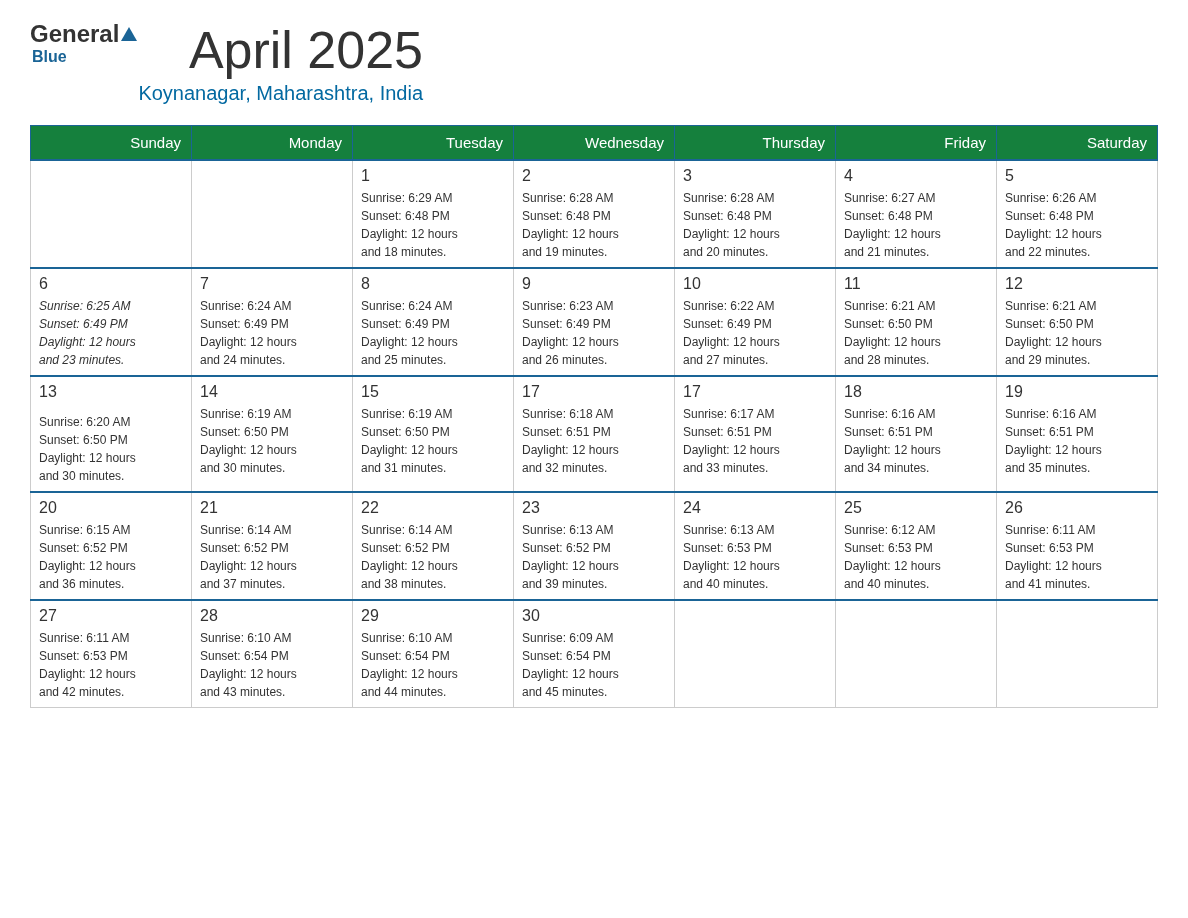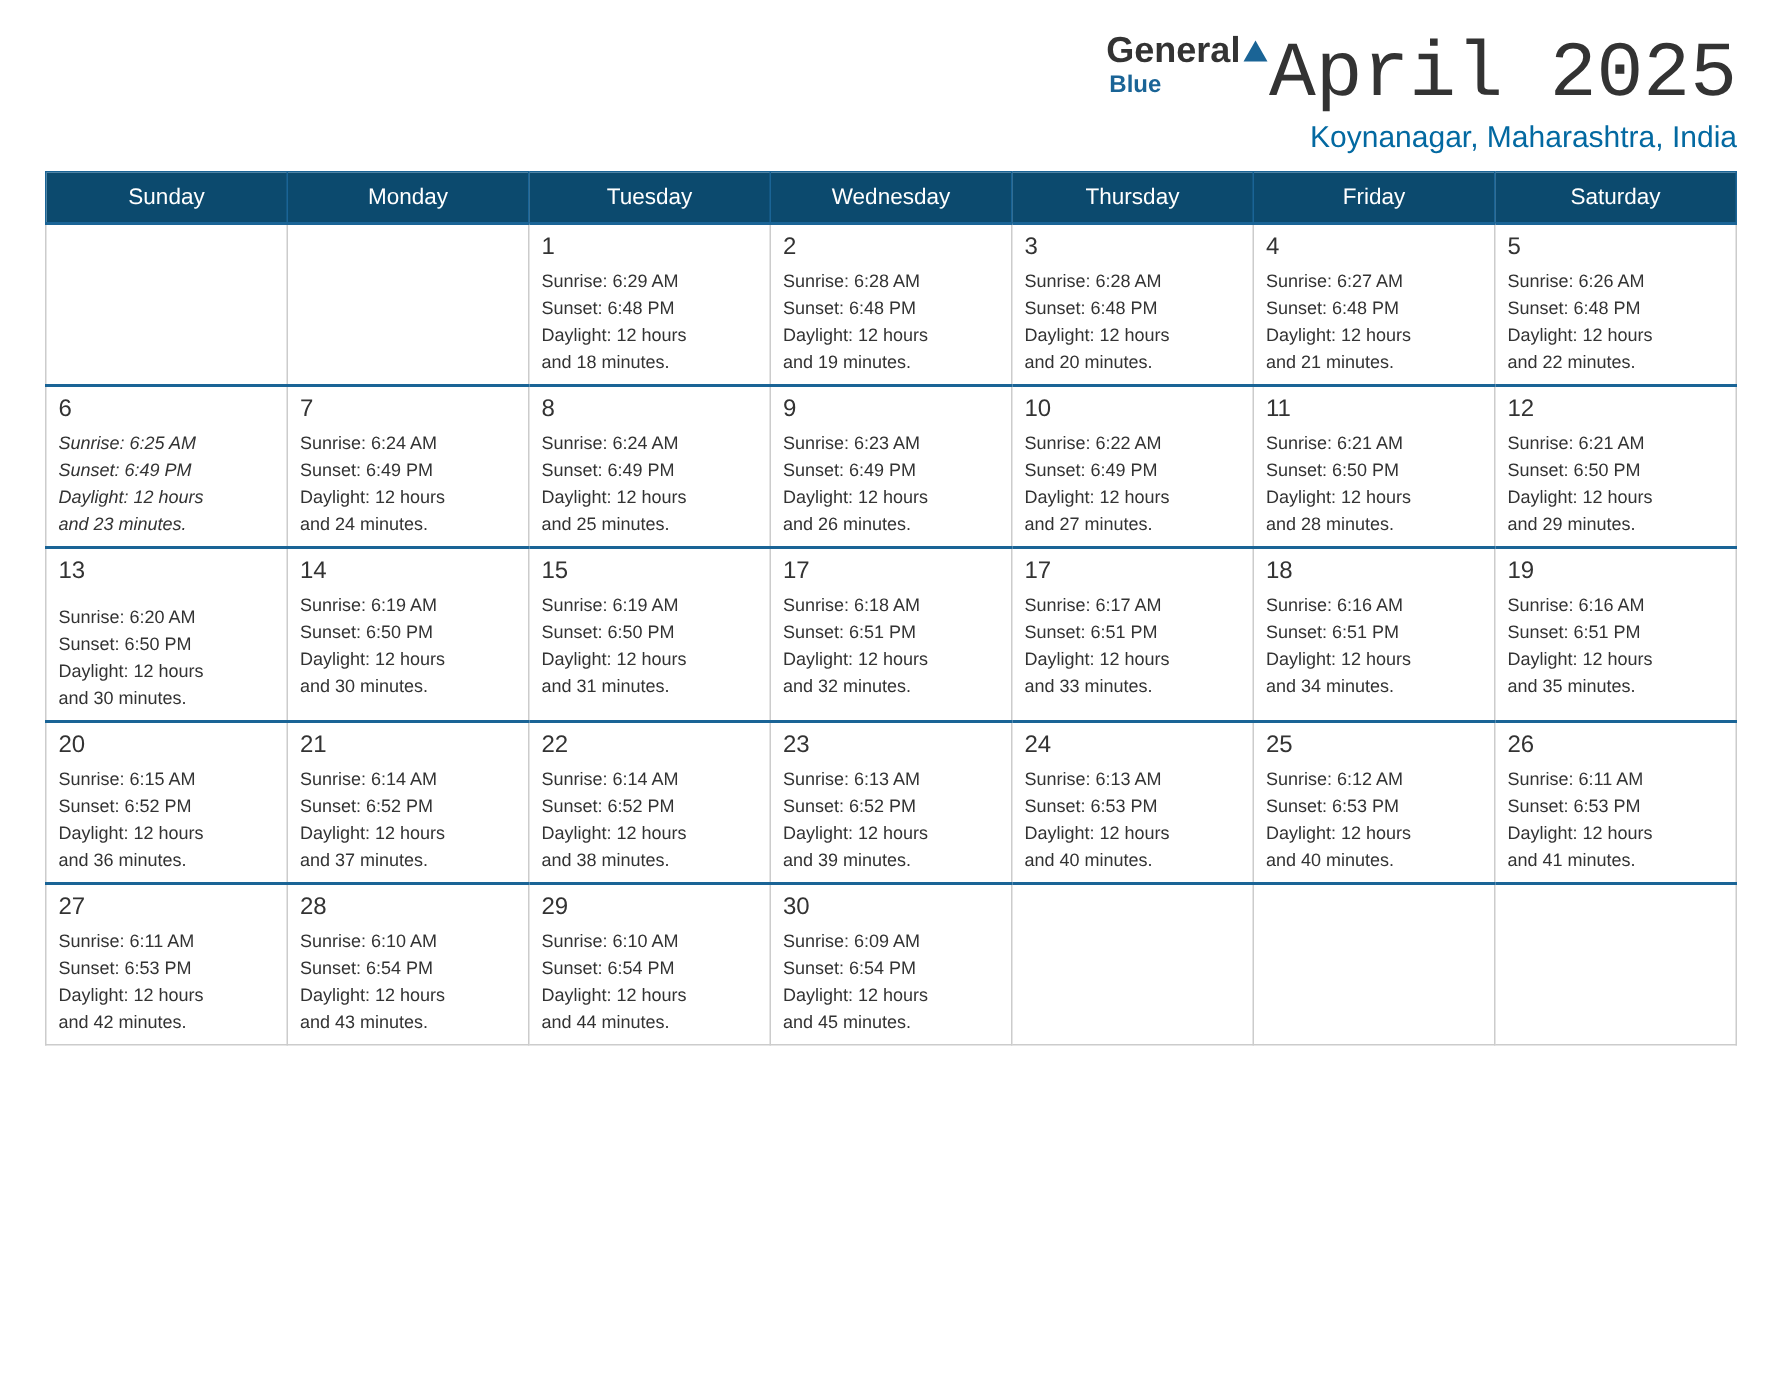--- a/index.html
+++ b/index.html
@@ -4,48 +4,47 @@
   <style>
     * { box-sizing: border-box; margin: 0; padding: 0; }
     body {
       font-family: Arial, sans-serif;
       background: #fff;
       padding: 20px 30px;
       color: #333;
     }
     .header {
       display: flex;
-      justify-content: flex-end;
+      justify-content: flex-start;
       align-items: flex-start;
-      margin-bottom: 10px;
+      margin-bottom: 20px;
     }
     .title-section {
       text-align: right;
     }
     .month-title {
       font-size: 52px;
       font-weight: normal;
       color: #333;
-      font-family: Liberation Mono, monospace;
     }
     .location {
       font-size: 20px;
       color: #0369a1;
       margin-top: 2px;
     }
     .calendar {
       width: 100%;
       border-collapse: collapse;
       margin-top: 10px;
     }
     .calendar th {
-      background-color: #0c4a6e;
+      background-color: #15803d;
       color: #fff;
       padding: 8px 10px;
-      text-align: center;
+      text-align: right;
       font-size: 15px;
       font-weight: normal;
       border: 1px solid #1a6496;
     }
     .calendar td {
       vertical-align: top;
       padding: 6px 8px;
       border: 1px solid #ccc;
       width: 14.28%;
       min-height: 110px;

